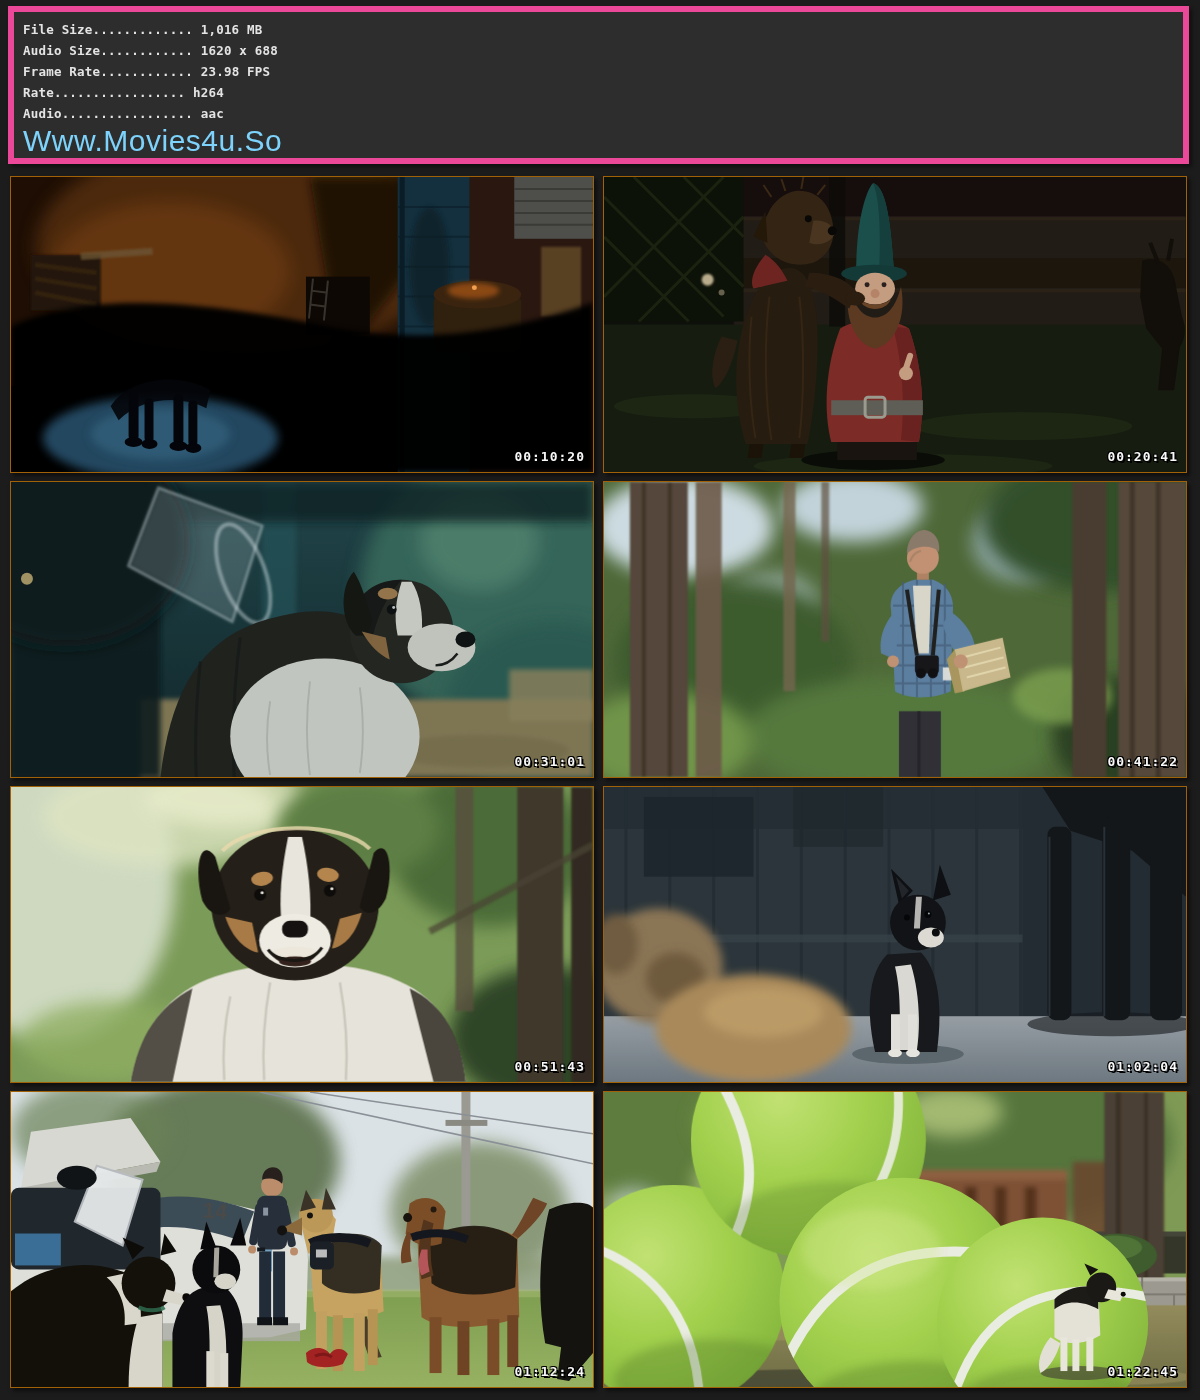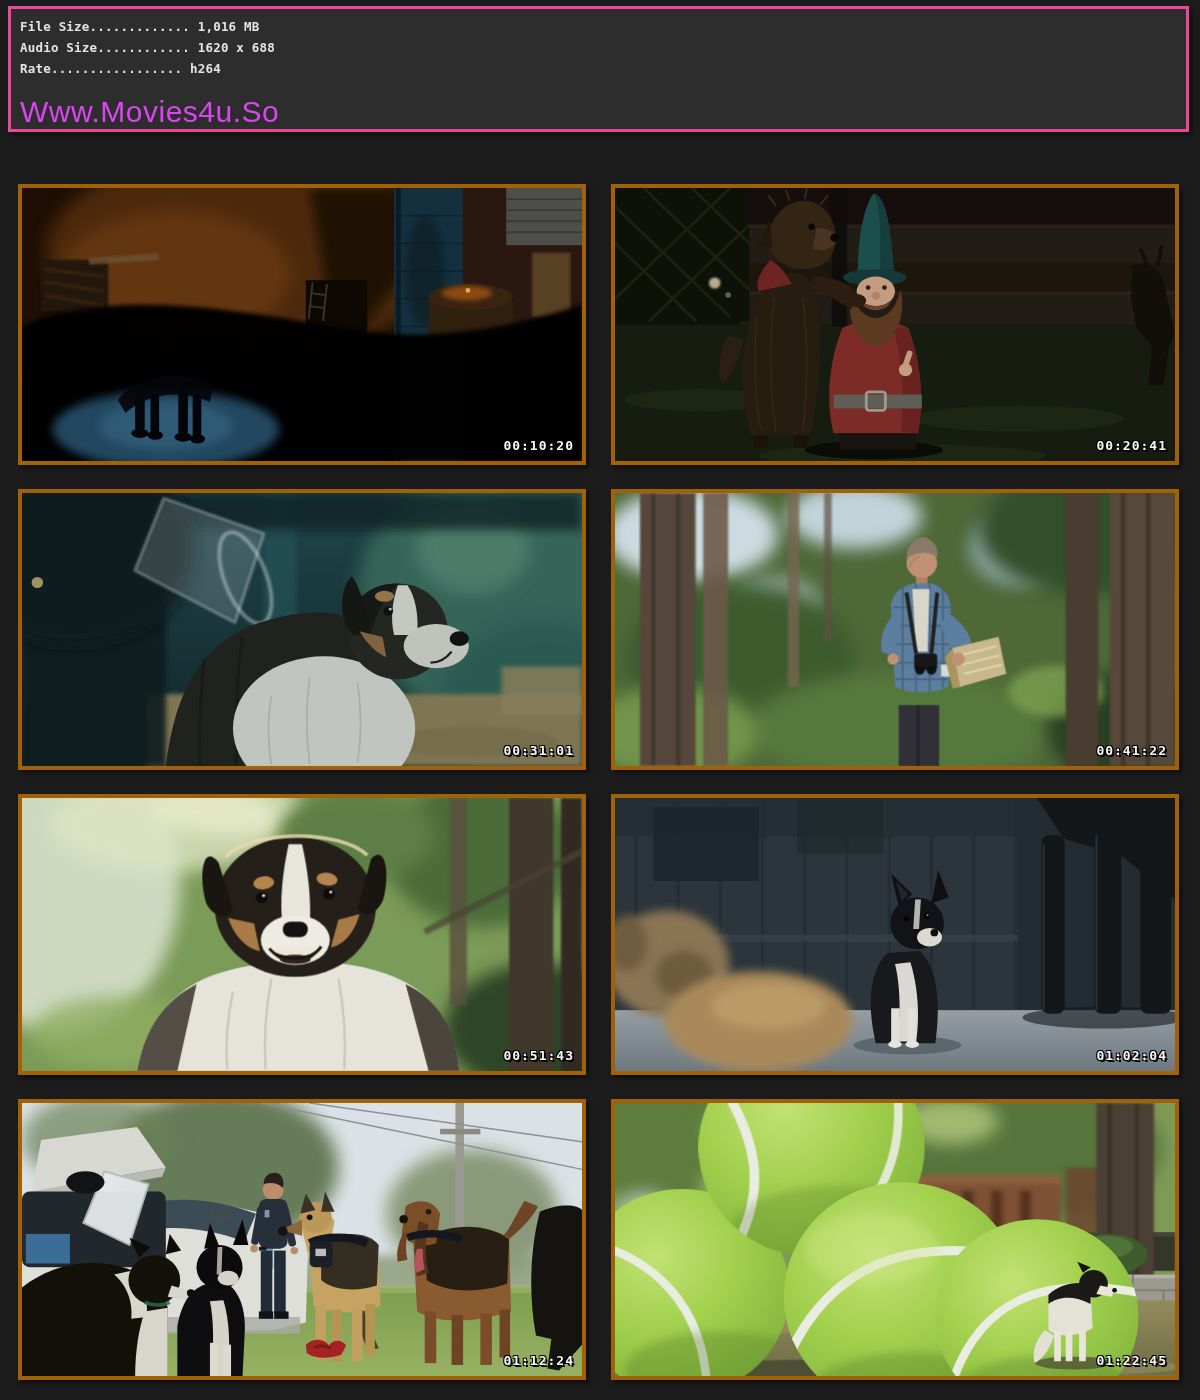--- a/index.html
+++ b/index.html
@@ -4,42 +4,42 @@
 <style>
   html,body{margin:0;padding:0;}
   body{
     width:1200px;height:1400px;position:relative;overflow:hidden;
     background:#1c1c1c;
     font-family:"DejaVu Sans Mono","Liberation Mono",monospace;
   }
   
   .panel{
     position:absolute;left:8px;top:6px;width:1181px;box-sizing:border-box;
-    background:#2d2d2d;border:3px solid #ec4899;
+    background:#2d2d2d;border:6px solid #ec4899;
     padding:7px 10px 2px 9px;
     box-shadow:3px 3px 4px rgba(0,0,0,.45);
   }
   .info-row{
     font:bold 12.5px/21px "DejaVu Sans Mono","Liberation Mono",monospace;
     color:#e4e4e4;white-space:pre;letter-spacing:.2px;
   }
   .info-row .val{padding-left:.62em;}
   .watermark{
     font:400 30px/31px "Liberation Sans","DejaVu Sans",sans-serif;
-    color:#d946ef;margin-top:17px;letter-spacing:.5px;
+    color:#7dd3fc;margin-top:1px;letter-spacing:.5px;
   }
   
   .grid{
     position:absolute;left:10px;top:176px;
     display:grid;grid-template-columns:584px 584px;grid-auto-rows:297px;
     column-gap:9px;row-gap:8px;
   }
   .thumb{
-    position:relative;margin:8px;box-sizing:border-box;
-    border:4px solid #a16207;background:#000;overflow:hidden;
+    position:relative;margin:0;box-sizing:border-box;
+    border:1px solid #a16207;background:#000;overflow:hidden;
     box-shadow:3px 3px 4px rgba(0,0,0,.5);
   }
   .thumb svg{display:block;width:100%;height:100%;}
   .ts{
     position:absolute;right:8px;bottom:8px;
     font:bold 13px/14px "DejaVu Sans Mono","Liberation Mono",monospace;
     color:#f8f8f8;letter-spacing:1px;
     text-shadow:2px 2px 0 #000,-1px -1px 0 #000,1px -1px 0 #000,-1px 1px 0 #000;
   }
 </style>
@@ -80,21 +80,23 @@
   <linearGradient id="lgS3" x1="0" y1="0" x2="0" y2="1">
     <stop offset="0" stop-color="#234548"></stop>
         <stop offset="1" stop-color="#0f2123"></stop>
   </linearGradient>
 </defs>
 </svg>
 
 <section class="panel">
   <div class="info-row"><span>File Size</span><span>.............</span><span class="val">1,016 MB</span></div>
   <div class="info-row"><span>Audio Size</span><span>............</span><span class="val">1620 x 688</span></div>
+  <div class="info-row"><span>Frame Rate</span><span>............</span><span class="val">23.98 FPS</span></div>
   <div class="info-row"><span>Rate</span><span>.................</span><span class="val">h264</span></div>
+  <div class="info-row"><span>Audio</span><span>.................</span><span class="val">aac</span></div>
   <div class="watermark">Www.Movies4u.So</div>
 </section>
 
 <section class="grid">
 
   <figure class="thumb" aria-label="dark-alley-at-night-dog-silhouette">
     <svg viewBox="0 0 584 296" preserveAspectRatio="none">
       <rect width="584" height="296" fill="#060402"></rect>
       <g>
         <rect x="0" y="0" width="470" height="210" fill="#1e0e04"></rect>

